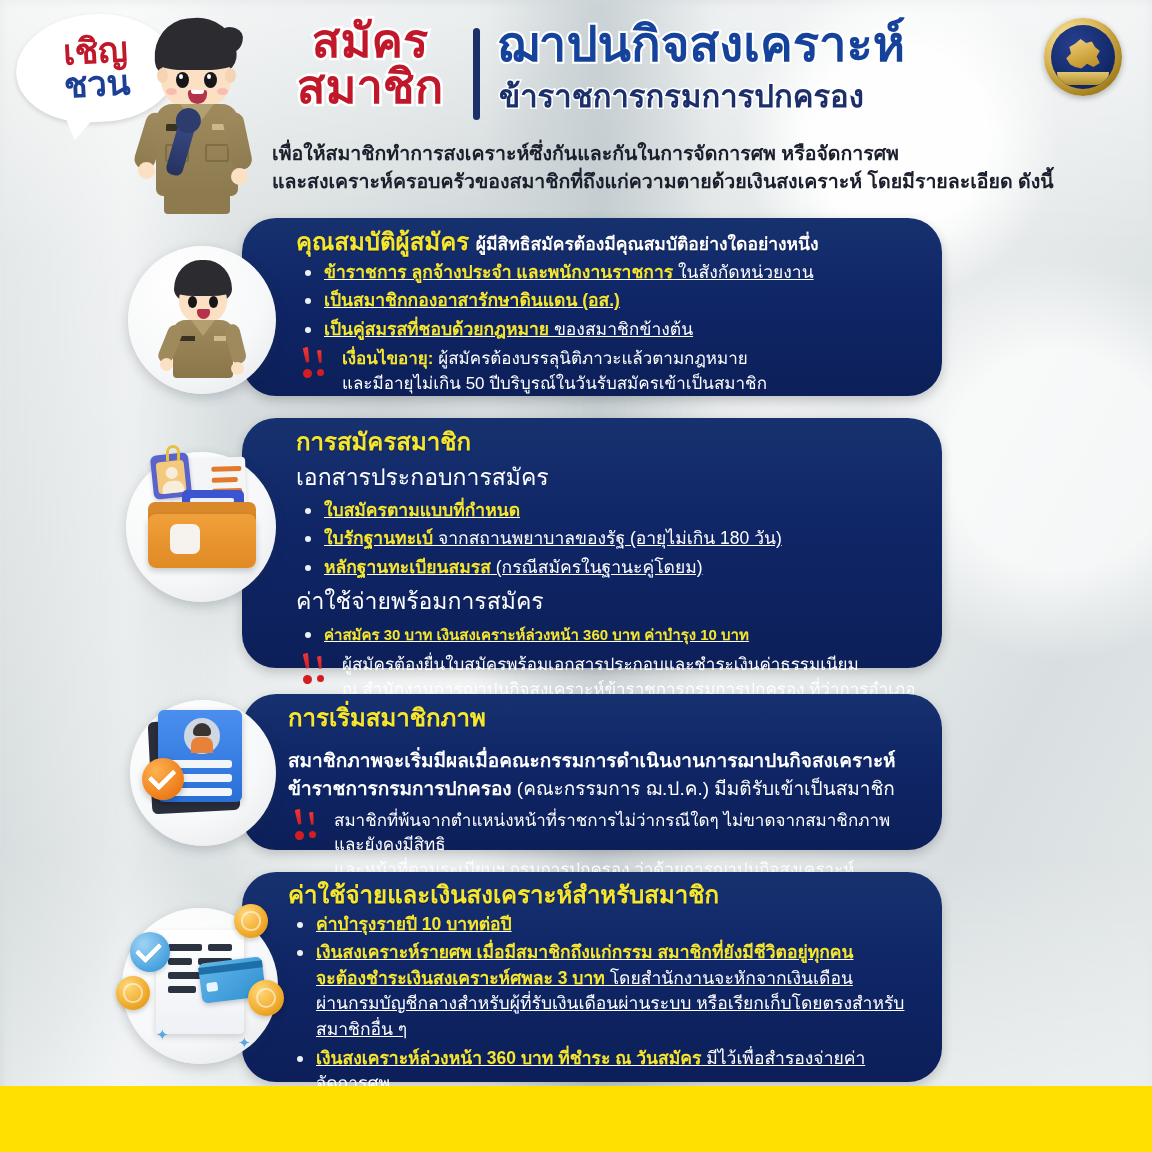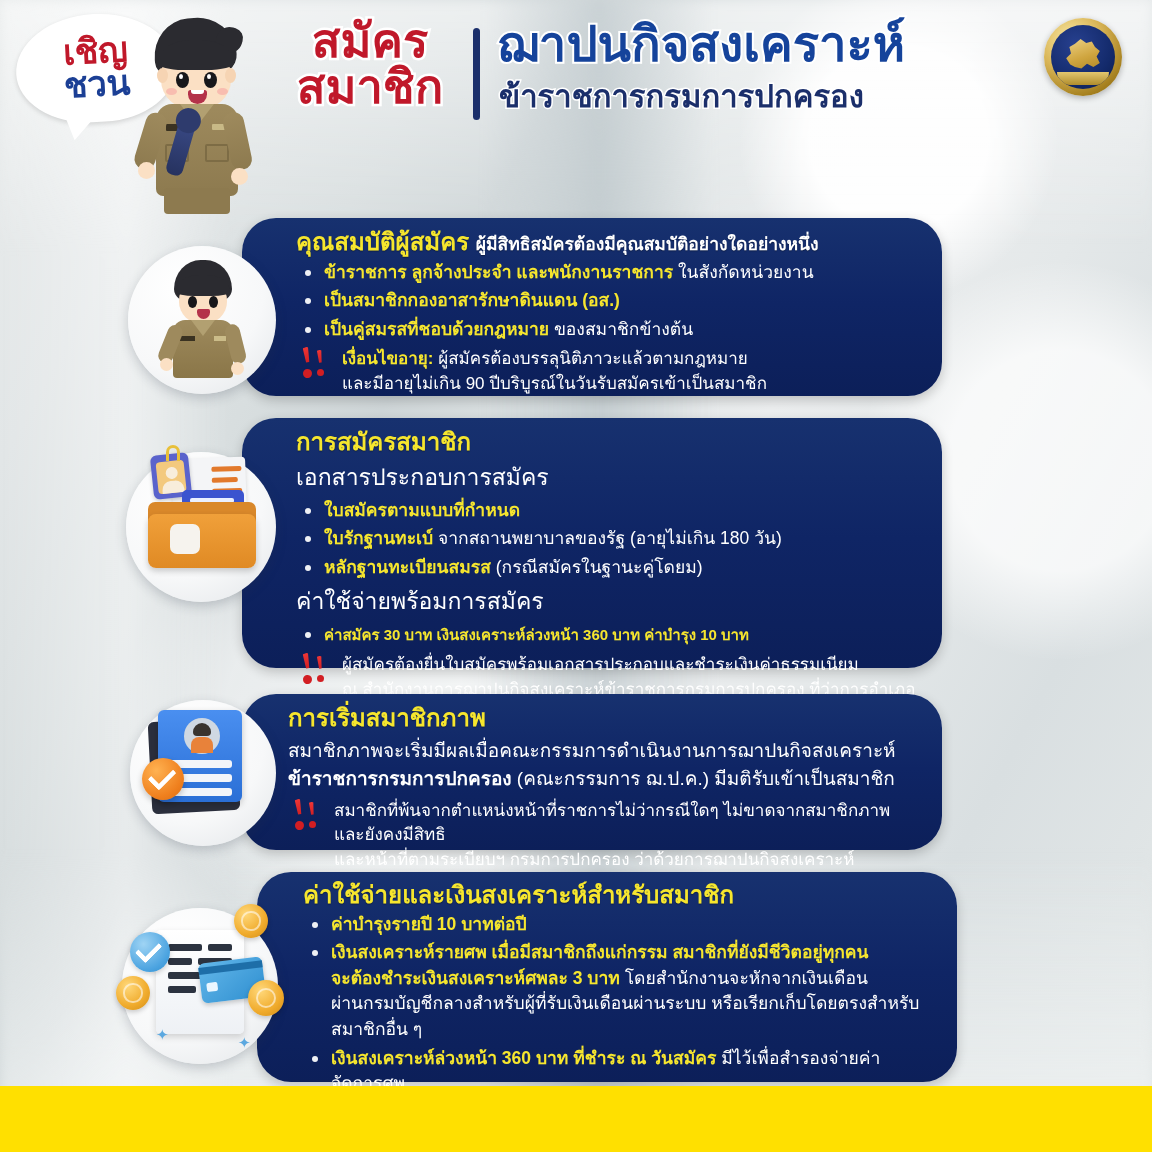--- a/index.html
+++ b/index.html
@@ -178,33 +178,33 @@
   .panel {
     position:absolute;
     background: linear-gradient(180deg, #17316f 0%, #0f2565 48%, #0c1f59 100%);
     border-radius: 34px;
     box-shadow: 0 4px 12px rgba(0,0,0,.2);
     color:#fff;
   }
   .panel.p1 { left:242px; top:218px; width:700px; height:178px; }
   .panel.p2 { left:242px; top:418px; width:700px; height:250px; }
   .panel.p3 { left:242px; top:694px; width:700px; height:156px; }
-  .panel.p4 { left:257px; top:872px; width:700px; height:210px; }
+  .panel.p4 { left:242px; top:872px; width:700px; height:210px; }
 
   .p-head {
     color:#f6e62e; font-weight:700; font-size:24px; line-height:1.2;
     text-shadow: 0 1px 1px rgba(0,0,0,.35);
   }
   .p-head .lead-note { color:#ffffff; font-weight:700; font-size:17.5px; }
   .p-body { font-size:17.5px; line-height:1.5; }
 
   .panel .inner { padding: 10px 26px 8px 54px; }
   .panel.p3 .inner, .panel.p4 .inner { padding-left: 46px; }
 
-  ul.bl { list-style:none; margin: 3px 0 0 0; }
+  ul.bl { list-style:none; margin: 3px 0 0 0; text-decoration: underline; }
   ul.bl li { position:relative; padding-left:28px; margin-bottom:3px; font-size:17.5px; line-height:1.46; }
   ul.bl li::before {
     content:""; position:absolute; left:9px; top:10px;
     width:6px; height:6px; background:#eef0f4; border-radius:50%;
   }
   .hl { color:#f6e62e; font-weight:700; }
   .wht { color:#ffffff; font-weight:400; }
   .sub-lab { font-size:23px; font-weight:400; color:#fff; margin-top:2px; }
 
   .warn { position:relative; margin-top:5px; padding-left:46px; }
@@ -361,20 +361,24 @@
       <div class="title-sub">ข้าราชการกรมการปกครอง</div>
     </div>
 
     <div class="emblem">
       <div class="emblem-in">
         <div class="emblem-lion"></div>
         <div class="emblem-ribbon"></div>
       </div>
     </div>
 
+    <div class="intro">
+      <div>เพื่อให้สมาชิกทำการสงเคราะห์ซึ่งกันและกันในการจัดการศพ หรือจัดการศพ</div>
+      <div>และสงเคราะห์ครอบครัวของสมาชิกที่ถึงแก่ความตายด้วยเงินสงเคราะห์ โดยมีรายละเอียด ดังนี้</div>
+    </div>
   </div>
 
   <div class="panel p1">
     <div class="inner">
       <div class="p-head">
         <span>คุณสมบัติผู้สมัคร</span>
         <span class="lead-note">ผู้มีสิทธิสมัครต้องมีคุณสมบัติอย่างใดอย่างหนึ่ง</span>
       </div>
       <ul class="bl">
         <li>
@@ -389,21 +393,21 @@
       </ul>
       <div class="warn">
         <div class="marks">
           <span class="bang b1"></span>
           <span class="dot d1"></span>
           <span class="bang b2"></span>
           <span class="dot d2"></span>
         </div>
         <div class="wtxt">
           <div><span class="y">เงื่อนไขอายุ:</span><span> ผู้สมัครต้องบรรลุนิติภาวะแล้วตามกฎหมาย</span></div>
-          <div>และมีอายุไม่เกิน 90 ปีบริบูรณ์ในวันรับสมัครเข้าเป็นสมาชิก</div>
+          <div>และมีอายุไม่เกิน 50 ปีบริบูรณ์ในวันรับสมัครเข้าเป็นสมาชิก</div>
         </div>
       </div>
     </div>
   </div>
 
   <div class="medallion med1">
     <div class="av">
       <div class="av-hair"></div>
       <div class="av-face"></div>
       <div class="av-fringe"></div>
@@ -475,21 +479,21 @@
       <i style="top:8px;  width:44px;"></i>
       <i style="top:19px; width:34px;"></i>
     </div>
     <div class="fold-back"></div>
     <div class="fold-front"></div>
   </div>
 
   <div class="panel p3">
     <div class="inner">
       <div class="p-head">การเริ่มสมาชิกภาพ</div>
-      <div class="p-body" style="font-weight:400;font-size:19px;margin-top:4px">สมาชิกภาพจะเริ่มมีผลเมื่อคณะกรรมการดำเนินงานการฌาปนกิจสงเคราะห์</div>
+      <div class="p-body" style="font-weight:700;font-size:19px;margin-top:14px">สมาชิกภาพจะเริ่มมีผลเมื่อคณะกรรมการดำเนินงานการฌาปนกิจสงเคราะห์</div>
       <div class="p-body" style="font-size:19px">
         <span style="font-weight:700">ข้าราชการกรมการปกครอง</span><span> (คณะกรรมการ ฌ.ป.ค.) มีมติรับเข้าเป็นสมาชิก</span>
       </div>
       <div class="warn">
         <div class="marks">
           <span class="bang b1"></span>
           <span class="dot d1"></span>
           <span class="bang b2"></span>
           <span class="dot d2"></span>
         </div>

